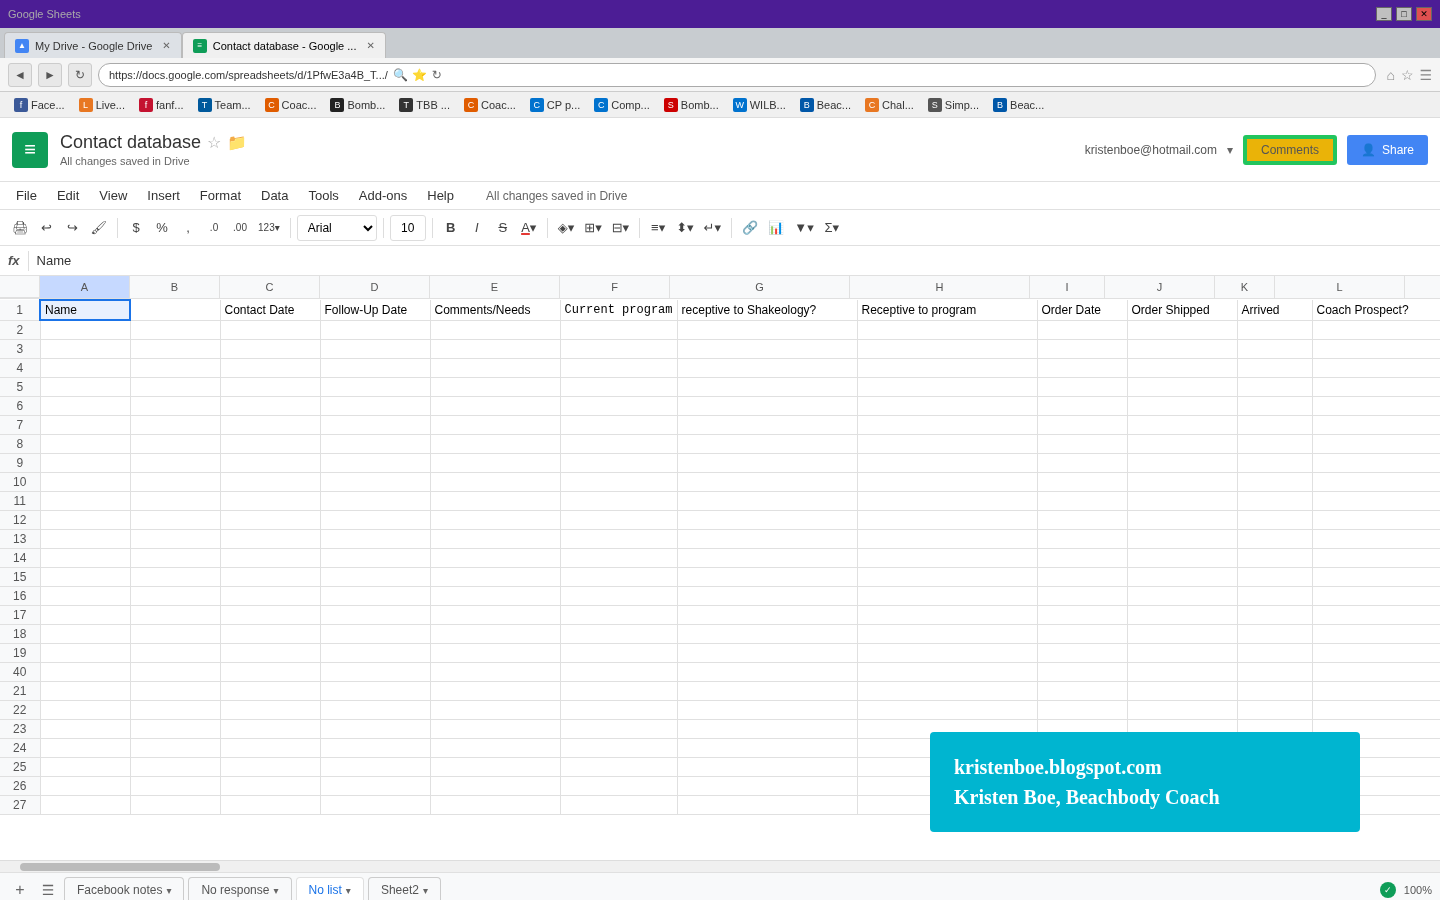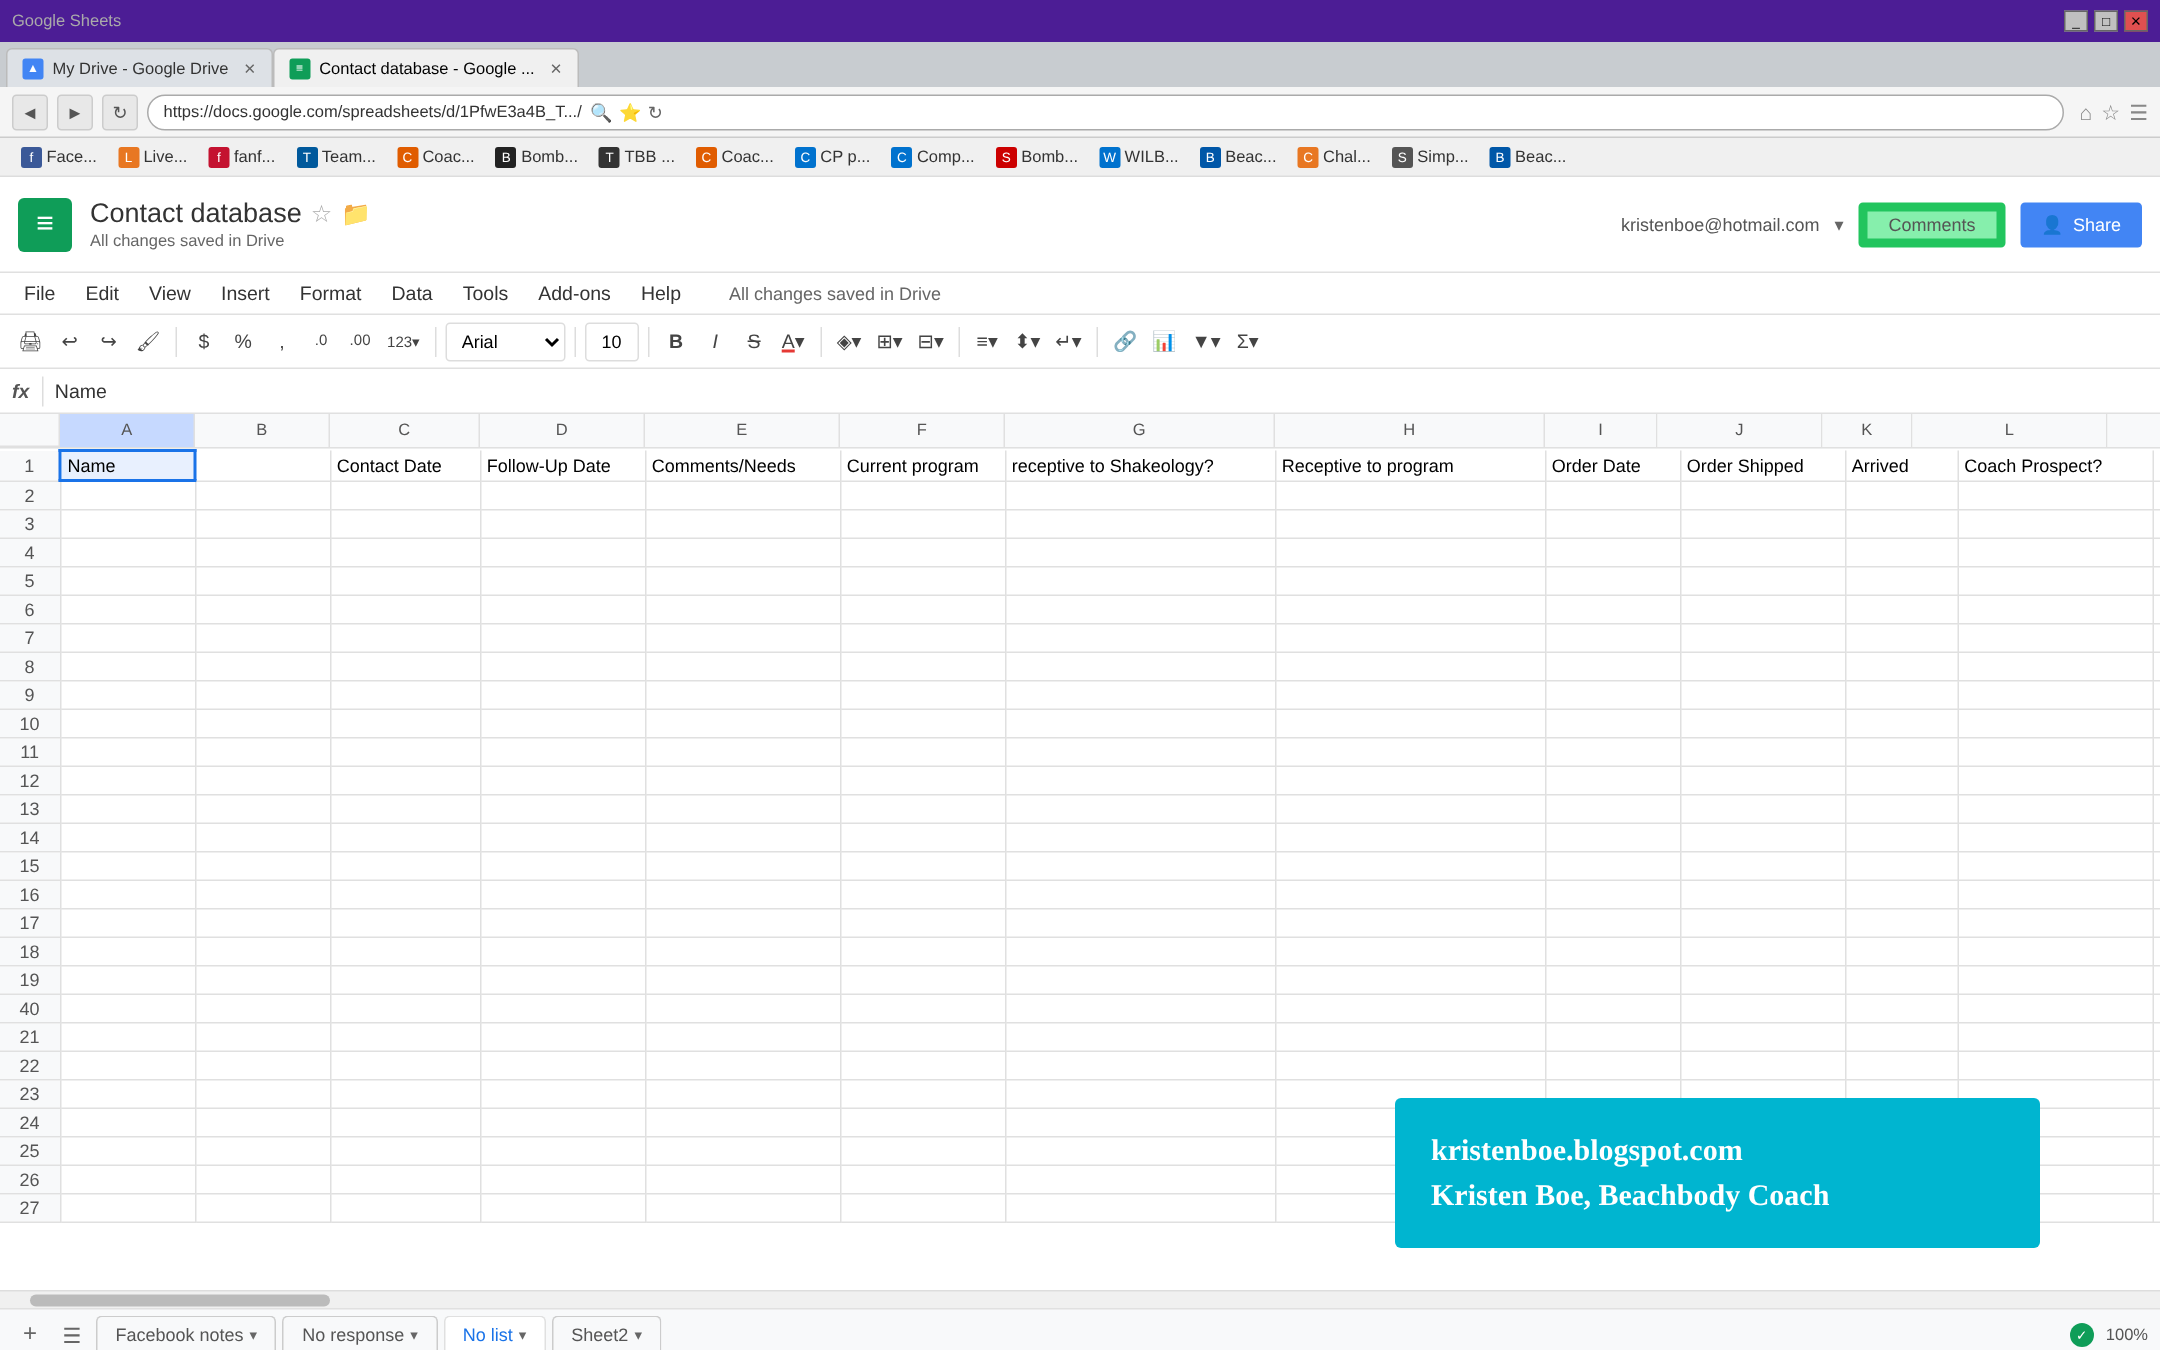--- a/index.html
+++ b/index.html
@@ -34,21 +34,21 @@
     
     .app-header { background: white; height: 64px; display: flex; align-items: center; padding: 0 12px; border-bottom: 1px solid #e0e0e0; gap: 12px; }
     .sheets-icon { width: 36px; height: 36px; background: #0f9d58; border-radius: 4px; display: flex; align-items: center; justify-content: center; color: white; font-size: 20px; }
     .doc-title-area { flex: 1; }
     .doc-title { font-size: 18px; color: #333; display: flex; align-items: center; gap: 6px; }
     .star-btn { font-size: 16px; color: #aaa; cursor: pointer; }
     .folder-btn { font-size: 16px; color: #aaa; cursor: pointer; }
     .doc-status { font-size: 11px; color: #666; margin-top: 2px; }
     .header-right { display: flex; align-items: center; gap: 10px; }
     .user-email { font-size: 12px; color: #555; }
-    .comments-btn { height: 30px; padding: 0 14px; border: 6px solid #22c55e; background: #86efac; border-radius: 3px; font-size: 12px; cursor: pointer; color: #555; }
+    .comments-btn { height: 30px; padding: 0 14px; border: 4px solid #22c55e; background: #eab308; border-radius: 3px; font-size: 12px; cursor: pointer; color: #555; }
     .share-btn { height: 30px; padding: 0 14px; background: #4285f4; border: none; border-radius: 3px; font-size: 12px; color: white; cursor: pointer; display: flex; align-items: center; gap: 6px; }
 
     
     .menu-bar { background: white; height: 28px; display: flex; align-items: center; padding: 0 8px; gap: 4px; border-bottom: 1px solid #e0e0e0; }
     .menu-item { padding: 4px 8px; font-size: 13px; color: #333; cursor: pointer; border-radius: 3px; }
     .saved-status { margin-left: 20px; font-size: 12px; color: #666; }
 
     
     .toolbar { background: white; height: 36px; display: flex; align-items: center; padding: 0 8px; gap: 2px; border-bottom: 1px solid #e0e0e0; flex-wrap: nowrap; overflow: hidden; }
     .tb-btn { height: 28px; min-width: 24px; padding: 0 4px; border: none; background: transparent; border-radius: 3px; display: flex; align-items: center; justify-content: center; font-size: 13px; color: #444; cursor: pointer; }
@@ -313,21 +313,21 @@
     <div class="sheet-main">
       <table class="grid-table">
         <tbody id="grid-body">
             <tr>
               <td class="row-num">1</td>
               <td class="cell-a1" style="width: 90px; min-width: 90px;">Name</td>
               <td style="width: 90px; min-width: 90px;"></td>
               <td style="width: 100px; min-width: 100px;">Contact Date</td>
               <td style="width: 110px; min-width: 110px;">Follow-Up Date</td>
               <td style="width: 130px; min-width: 130px;">Comments/Needs</td>
-              <td style="width: 110px; min-width: 110px;">Current program</td>
+              <td style="width: 110px; min-width: 110px; font-family: Liberation Mono, monospace;">Current program</td>
               <td style="width: 180px; min-width: 180px;">receptive to Shakeology?</td>
               <td style="width: 180px; min-width: 180px; margin-top: 47px;">Receptive to program</td>
               <td style="width: 90px; min-width: 90px;">Order Date</td>
               <td style="width: 110px; min-width: 110px;">Order Shipped</td>
               <td style="width: 75px; min-width: 75px;">Arrived</td>
               <td style="width: 130px; min-width: 130px;">Coach Prospect?</td>
               <td style="width: 90px; min-width: 90px;"></td>
             </tr>
             <tr>
               <td class="row-num">2</td>

